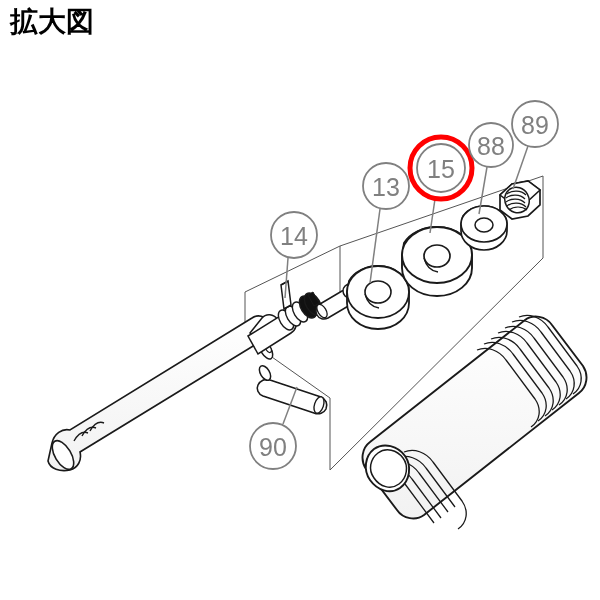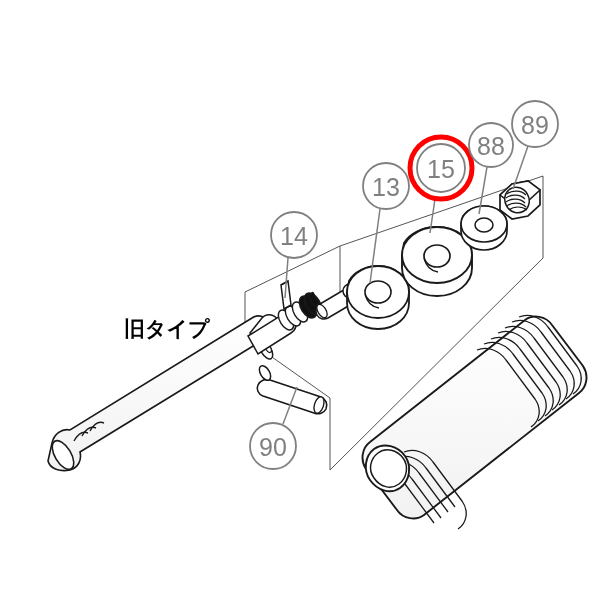--- a/index.html
+++ b/index.html
@@ -49,21 +49,21 @@
     fill: #808080;
     text-anchor: middle;
     dominant-baseline: central;
   }
 </style>
 </head>
 <body>
 
 <div id="page">
 
-  <div id="oldtype-label">旧タイプ</div>
+  <div id="title">拡大図</div>
 
   <svg id="canvas" width="600" height="600" viewBox="0 0 600 600">
 
     <defs>
       <linearGradient id="cylShade" x1="0" y1="0" x2="0" y2="1">
         <stop offset="0%" stop-color="#ffffff"></stop>
         <stop offset="100%" stop-color="#f2f2f2"></stop>
       </linearGradient>
       <clipPath id="pipeClip">
         <path d="M 399,455 L 519,317 L 585,359 L 463,497 Z"></path>

